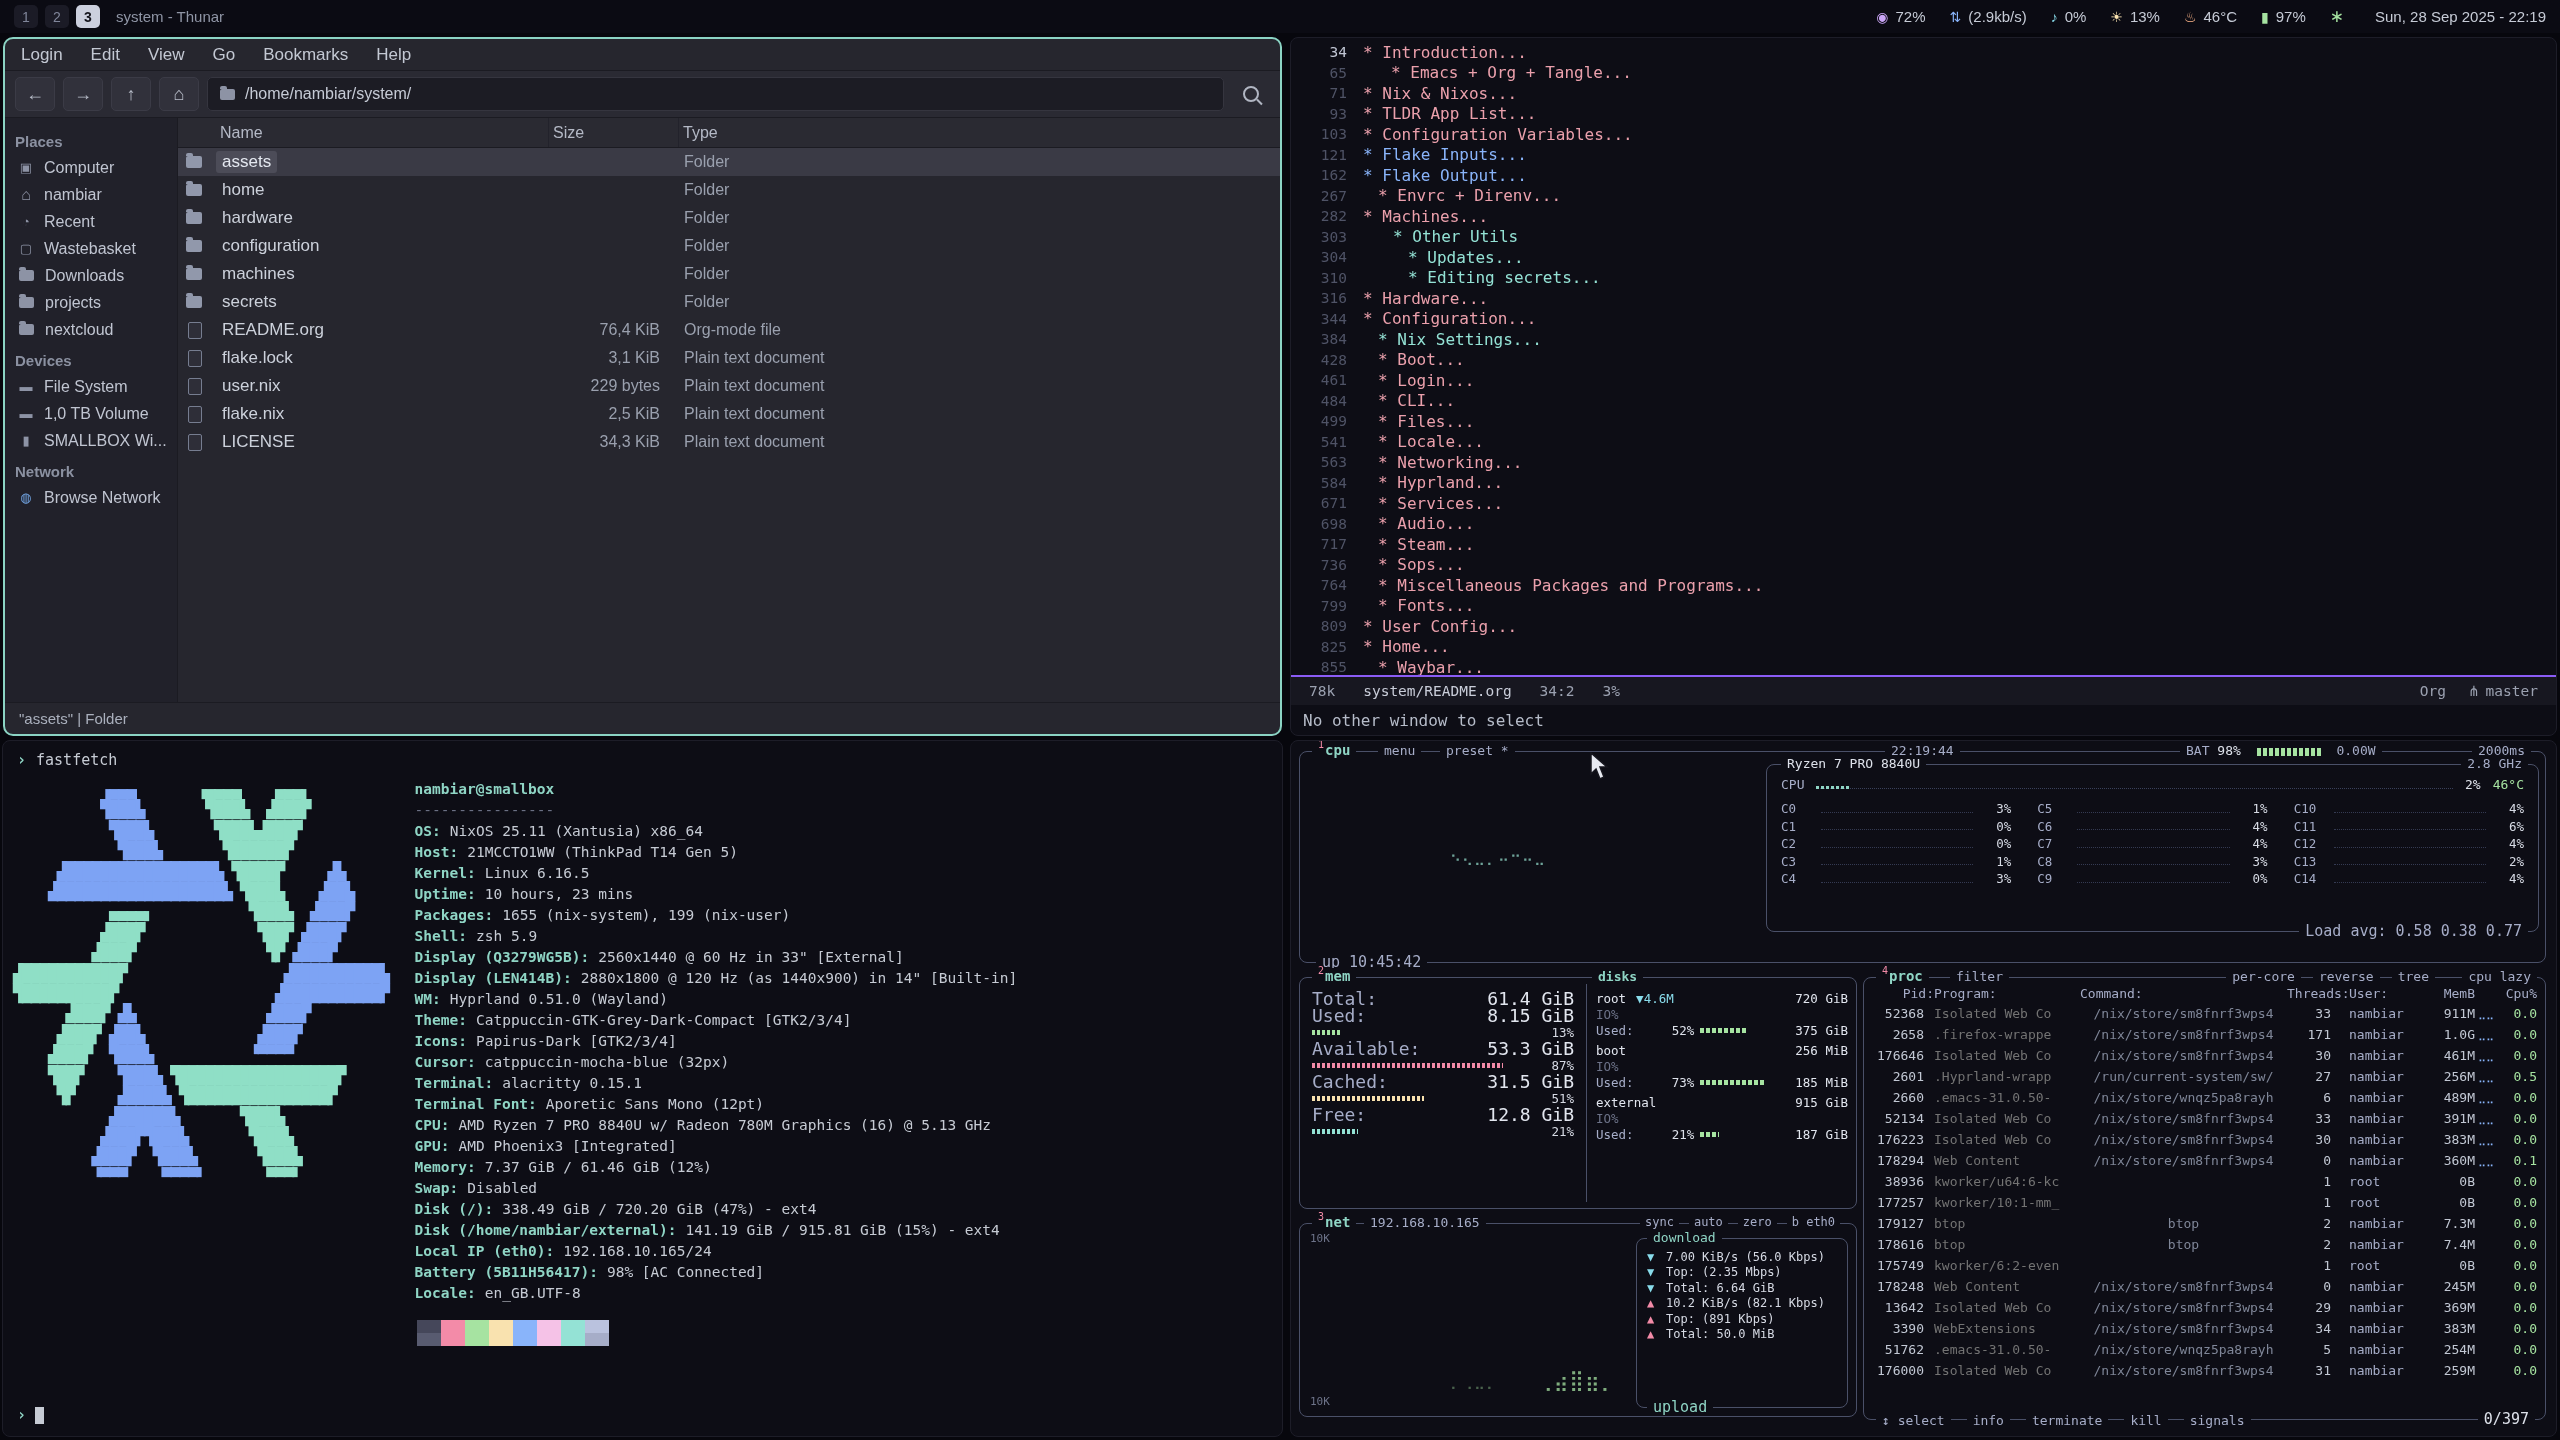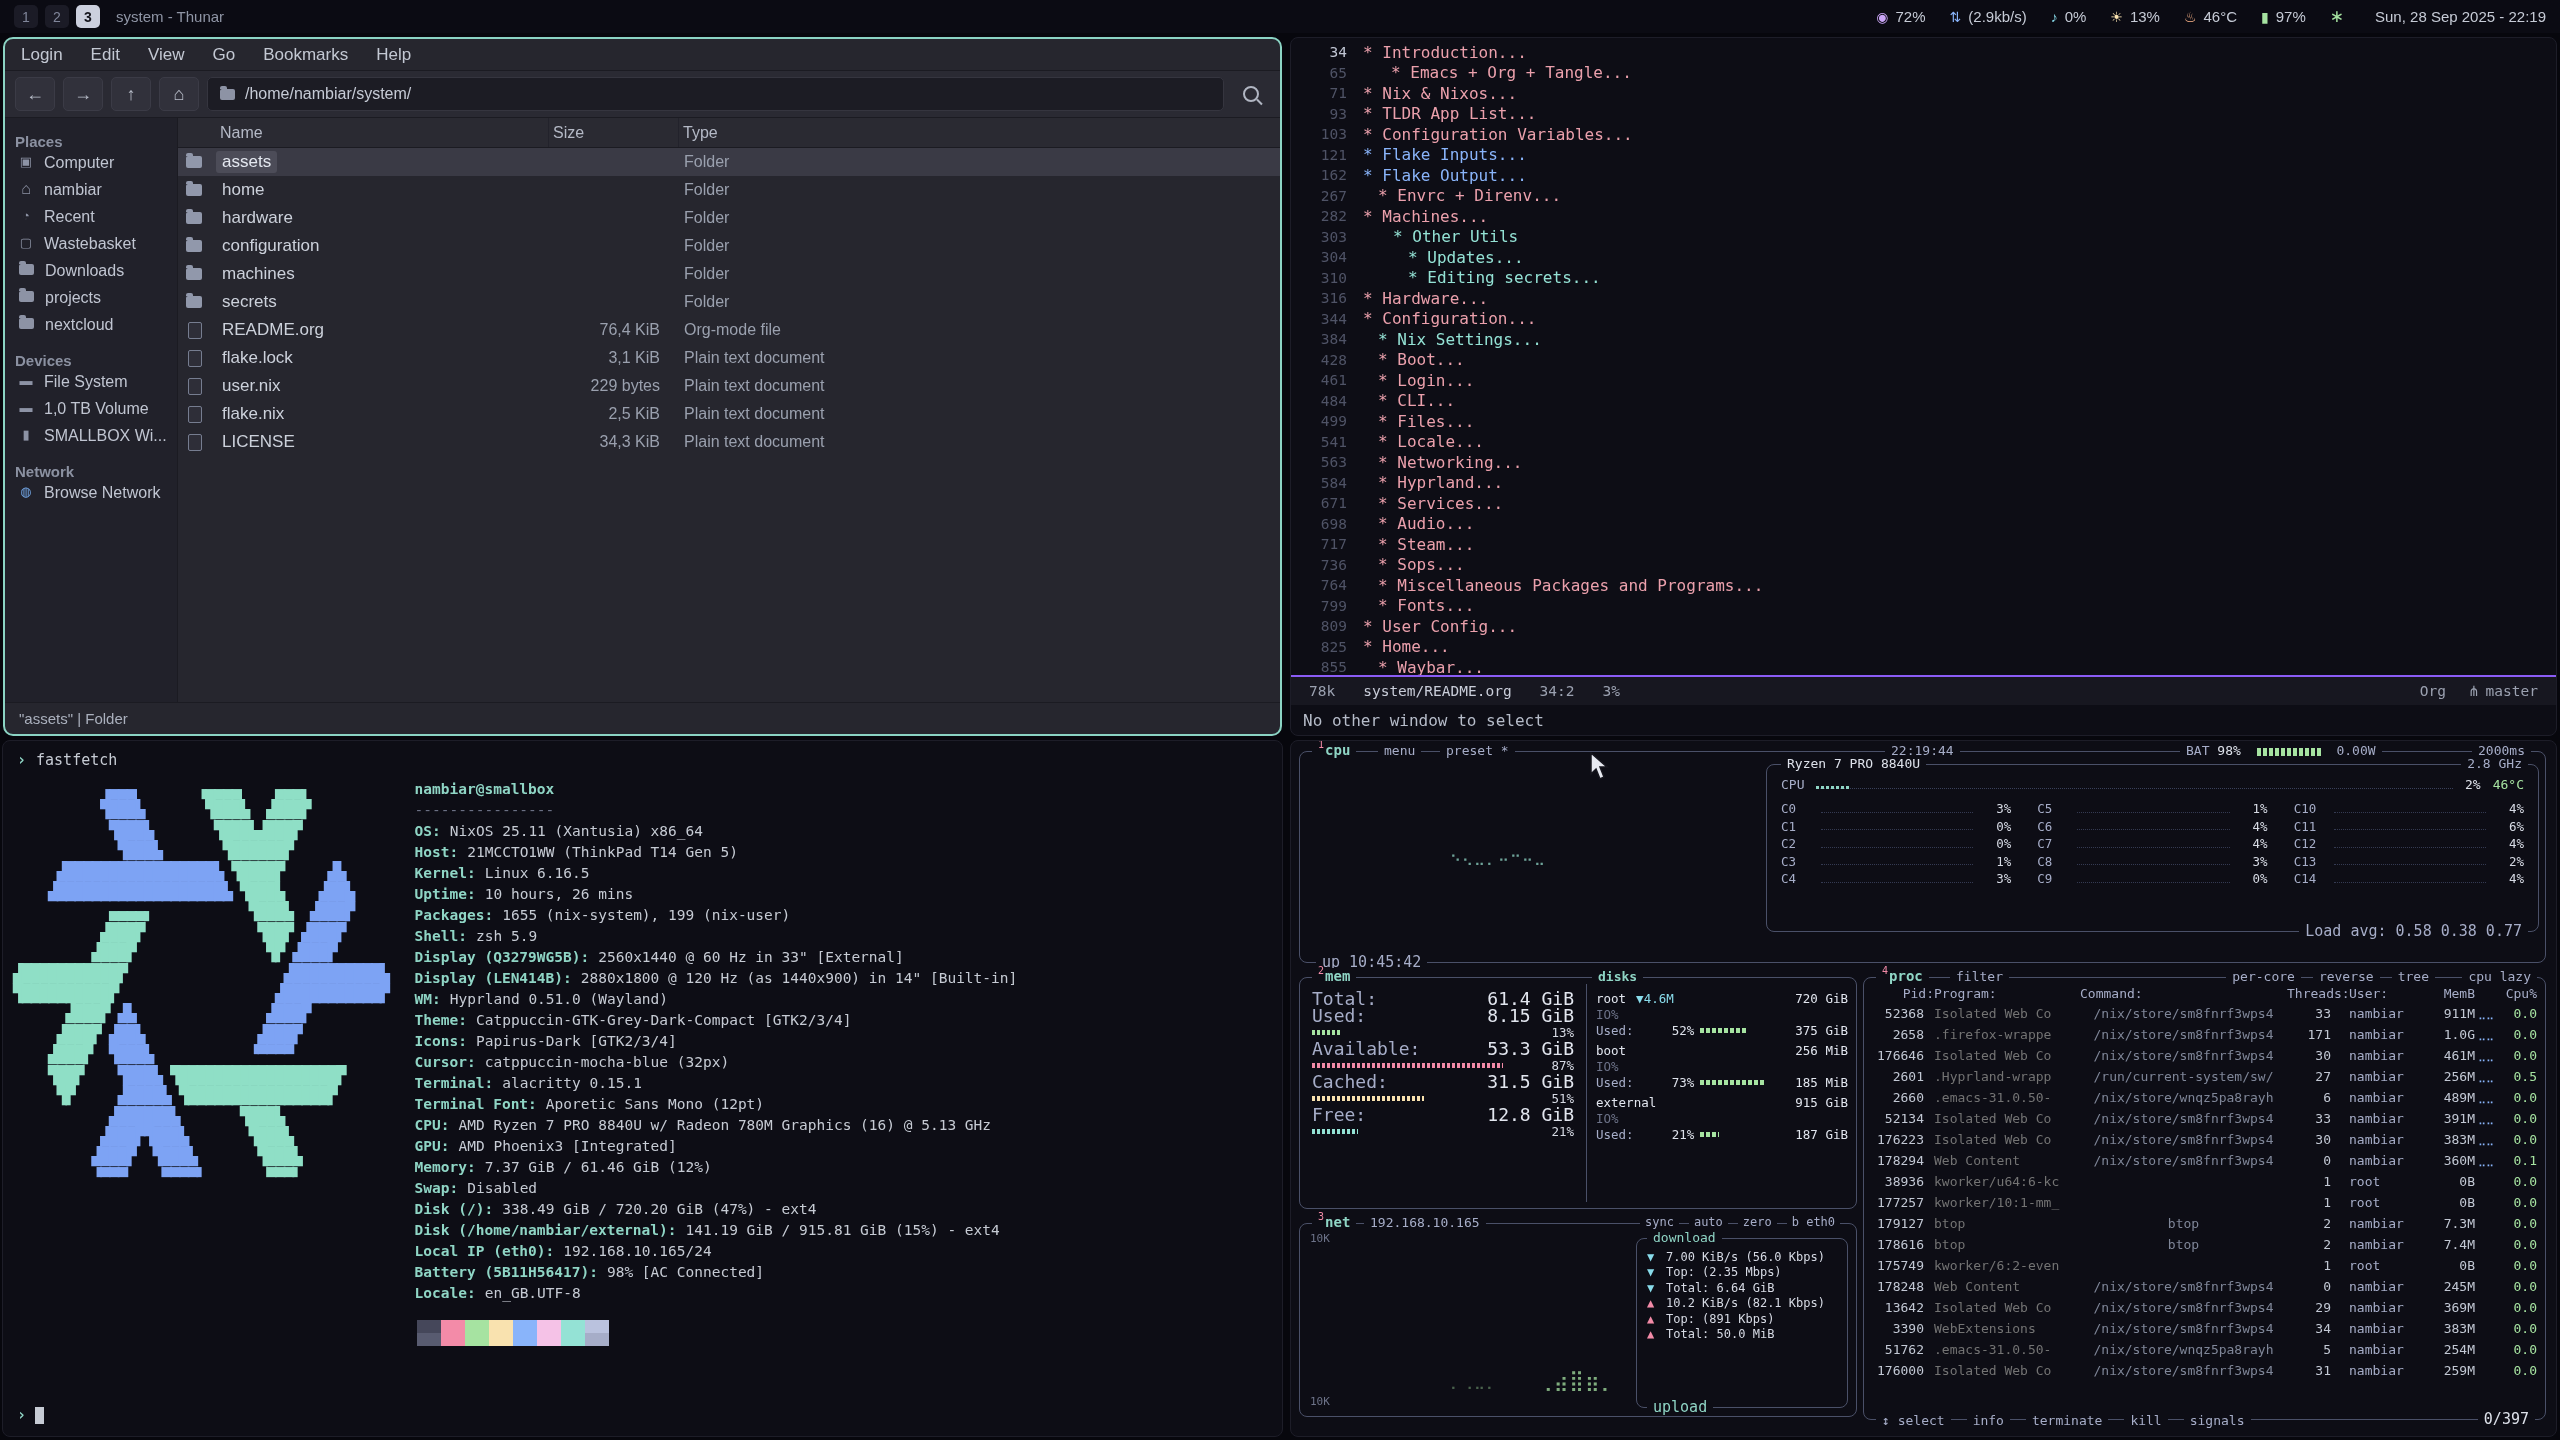--- a/index.html
+++ b/index.html
@@ -38,21 +38,21 @@
   .tbtn.up::before{content:"↑"} .tbtn.home::before{content:"⌂"}
   .pathbar{flex:1;height:32px;background:#1c1c24;border:1px solid #35353f;border-radius:5px;
            display:flex;align-items:center;gap:10px;padding:0 12px;color:#c6cbd6;font-size:16px;}
   .mini-folder{width:15px;height:11px;background:#8d93a5;border-radius:2px;position:relative;flex:none;}
   .mini-folder::before{content:"";position:absolute;top:-3px;left:0;width:7px;height:3px;background:#8d93a5;border-radius:2px 2px 0 0;}
   .searchbtn{width:38px;height:32px;display:flex;align-items:center;justify-content:center;border-radius:5px;}
   .mag{width:12px;height:12px;border:2px solid #b0b5c2;border-radius:50%;position:relative;}
   .mag::after{content:"";position:absolute;width:7px;height:2px;background:#b0b5c2;transform:rotate(45deg);right:-6px;bottom:-3px;}
   .thunar-body{flex:1;display:flex;min-height:0;}
   .sidebar{width:172px;flex:none;background:#21212a;border-right:1px solid #1b1b22;padding-top:6px;font-size:16px;overflow:hidden;}
-  .side-row{height:27px;display:flex;align-items:flex-start;gap:9px;padding:0 12px;color:#c0c5d1;white-space:nowrap;}
+  .side-row{height:27px;display:flex;align-items:center;gap:9px;padding:0 12px;color:#c0c5d1;white-space:nowrap;}
   .side-head{height:26px;display:flex;align-items:center;padding:0 10px;color:#8b91a1;font-weight:bold;font-size:15px;margin-top:4px;}
   .s-icon{width:18px;height:15px;flex:none;color:#8d93a5;font-size:13px;line-height:15px;text-align:center;position:relative;}
   .s-icon.computer::before{content:"▣"}
   .s-icon.home::before{content:"⌂";font-size:16px}
   .s-icon.recent::before{content:"◔"}
   .s-icon.trash::before{content:"▢"}
   .s-icon.drive::before{content:"▬"}
   .s-icon.usb::before{content:"▮"}
   .s-icon.network::before{content:"◍";color:#74a8e8}
   .s-icon.folder{width:15px;height:11px;background:#8d93a5;border-radius:2px;margin:2px;}
@@ -658,21 +658,21 @@
       <div class="finfo">
         <div class="fline ftitle">nambiar@smallbox</div>
         <div class="fline fsep">----------------</div>
 
           <div class="fline"><span class="flabel">OS:</span><span class="fval">NixOS 25.11 (Xantusia) x86_64</span></div>
 
           <div class="fline"><span class="flabel">Host:</span><span class="fval">21MCCTO1WW (ThinkPad T14 Gen 5)</span></div>
 
           <div class="fline"><span class="flabel">Kernel:</span><span class="fval">Linux 6.16.5</span></div>
 
-          <div class="fline"><span class="flabel">Uptime:</span><span class="fval">10 hours, 26 mins</span></div>
+          <div class="fline"><span class="flabel">Uptime:</span><span class="fval">10 hours, 23 mins</span></div>
 
           <div class="fline"><span class="flabel">Packages:</span><span class="fval">1655 (nix-system), 199 (nix-user)</span></div>
 
           <div class="fline"><span class="flabel">Shell:</span><span class="fval">zsh 5.9</span></div>
 
           <div class="fline"><span class="flabel">Display (Q3279WG5B):</span><span class="fval">2560x1440 @ 60 Hz in 33" [External]</span></div>
 
           <div class="fline"><span class="flabel">Display (LEN414B):</span><span class="fval">2880x1800 @ 120 Hz (as 1440x900) in 14" [Built-in]</span></div>
 
           <div class="fline"><span class="flabel">WM:</span><span class="fval">Hyprland 0.51.0 (Wayland)</span></div>

